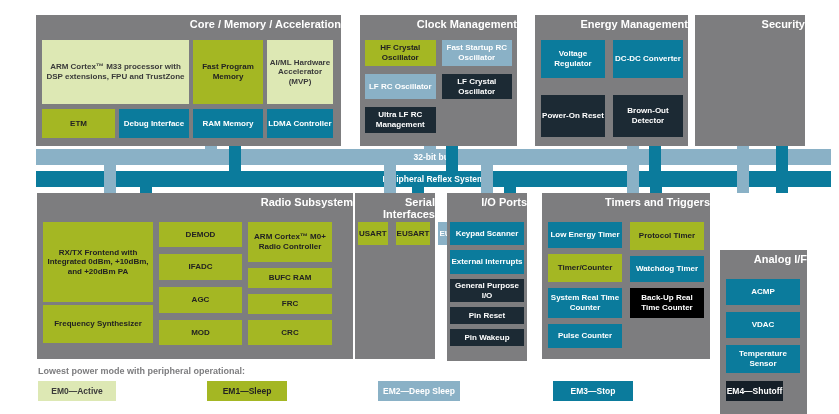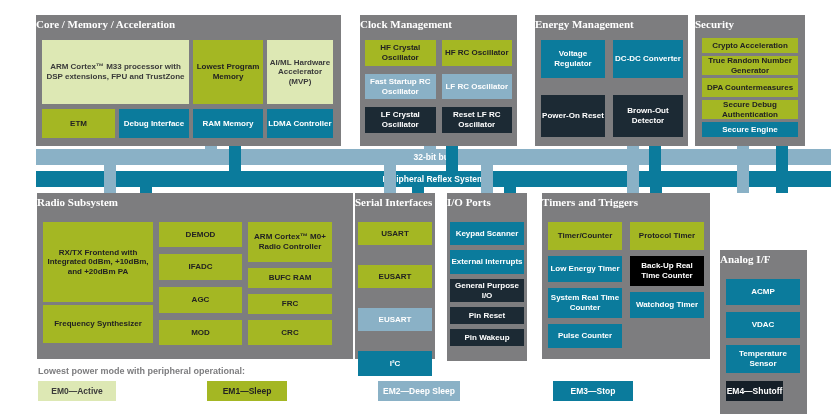--- a/index.html
+++ b/index.html
@@ -1,19 +1,19 @@
 <!DOCTYPE html>
 <html><head>
 <meta charset="utf-8">
 <style>
   html,body{margin:0;padding:0;background:#ffffff;}
   .canvas{position:relative;width:839px;height:414px;background:#ffffff;overflow:hidden;
           font-family:"Liberation Sans","DejaVu Sans",sans-serif;}
   .section{position:absolute;background:#7d7d7f;}
-  .sec-title{color:#ffffff;font-weight:700;font-size:11px;text-align:left;padding-top:4px;line-height:1.05;font-family:Liberation Serif, serif;}
+  .sec-title{color:#ffffff;font-weight:700;font-size:11px;text-align:right;padding-top:4px;line-height:1.05;}
   .body{position:absolute;}
   .cell{display:flex;align-items:center;justify-content:center;text-align:center;
         font-weight:700;font-size:8px;line-height:1.2;padding:0 1px;box-sizing:border-box;}
   .c-pale {background:#dde8b4;color:#3a3a3a;}
   .c-olive{background:#a4b723;color:#222222;}
   .c-lblue{background:#8ab1c6;color:#ffffff;}
   .c-teal {background:#0b7b9c;color:#ffffff;}
   .c-navy {background:#1c2a34;color:#ffffff;}
   .c-black{background:#000000;color:#ffffff;}
   .c-dark {background:#151f28;color:#ffffff;}
@@ -31,21 +31,21 @@
   #analog  {left:720px;top:202px;width:87px; height:166px;margin-top:48px;}
 
   #core .body  {left:6px;right:6px;top:25px;display:grid;grid-template-columns:73px 70px 70px 66px;grid-template-rows:64px 29px;gap:5px 4px;}
   #core .arm   {grid-column:1/3;}
   #clock .body {left:5px;right:5px;top:25px;display:grid;grid-template-columns:1fr 1fr;grid-template-rows:26px 25px 26px;gap:8px 6px;}
   #energy .body{left:6px;right:5px;top:25px;display:grid;grid-template-columns:64px 70px;grid-template-rows:38px 42px;gap:17px 8px;}
   #security .body{left:7px;right:7px;top:23px;display:flex;flex-direction:column;gap:3px;}
   #security .cell{flex:none;}
   #radio .body {left:6px;top:29px;display:flex;gap:6px;}
   #radio .col1{width:110px;gap:3px;} #radio .col2{width:83px;gap:7px;} #radio .col3{width:84px;gap:6px;}
-  #serial .body{left:3px;right:3px;top:29px;display:flex;flex-direction:column;gap:20px;}
+  #serial .body{left:3px;right:3px;top:29px;display:flex;gap:8px;}
   #io .body    {left:3px;right:3px;top:29px;display:flex;flex-direction:column;gap:5px;}
   #timers .body{left:6px;top:29px;display:flex;gap:8px;}
   #timers .col{width:74px;gap:6px;}
   #analog .body{left:6px;right:7px;top:29px;display:flex;flex-direction:column;gap:7px;}
 
   
   .bus{position:absolute;left:36px;width:795px;display:flex;align-items:center;justify-content:center;
        color:#ffffff;font-weight:700;font-size:8.5px;}
   #bus32{top:149px;height:16px;background:#8ab1c6;}
   #prs  {top:171px;height:16px;background:#0b7b9c;}
@@ -64,60 +64,52 @@
 </style>
 </head>
 <body>
 
 <div class="canvas">
 
   <div class="section" id="core">
     <div class="sec-title">Core / Memory / Acceleration</div>
     <div class="body">
       <div class="cell c-pale arm">ARM Cortex™ M33 processor with DSP extensions, FPU and TrustZone</div>
-      <div class="cell c-olive">Lowest Program Memory</div>
+      <div class="cell c-olive">Fast Program Memory</div>
       <div class="cell c-pale">AI/ML Hardware Accelerator (MVP)</div>
       <div class="cell c-olive">ETM</div>
       <div class="cell c-teal">Debug Interface</div>
       <div class="cell c-teal">RAM Memory</div>
       <div class="cell c-teal">LDMA Controller</div>
     </div>
   </div>
 
   <div class="section" id="clock">
     <div class="sec-title">Clock Management</div>
     <div class="body">
       <div class="cell c-olive">HF Crystal Oscillator</div>
-      <div class="cell c-olive">HF RC Oscillator</div>
       <div class="cell c-lblue">Fast Startup RC Oscillator</div>
       <div class="cell c-lblue">LF RC Oscillator</div>
       <div class="cell c-navy">LF Crystal Oscillator</div>
-      <div class="cell c-navy">Reset LF RC Oscillator</div>
+      <div class="cell c-navy">Ultra LF RC Management</div>
     </div>
   </div>
 
   <div class="section" id="energy">
     <div class="sec-title">Energy Management</div>
     <div class="body">
       <div class="cell c-teal">Voltage Regulator</div>
       <div class="cell c-teal">DC-DC Converter</div>
       <div class="cell c-navy">Power-On Reset</div>
       <div class="cell c-navy">Brown-Out Detector</div>
     </div>
   </div>
 
   <div class="section" id="security">
     <div class="sec-title">Security</div>
-    <div class="body">
-      <div class="cell c-olive" style="height:15px">Crypto Acceleration</div>
-      <div class="cell c-olive" style="height:19px">True Random Number Generator</div>
-      <div class="cell c-olive" style="height:19px">DPA Countermeasures</div>
-      <div class="cell c-olive" style="height:19px">Secure Debug Authentication</div>
-      <div class="cell c-teal" style="height:15px">Secure Engine</div>
-    </div>
   </div>
 
   <div class="bus" id="bus32">
     <span>32-bit bus</span>
   </div>
   <div class="bus" id="prs">
     <span>Peripheral Reflex System</span>
   </div>
 
   <div class="stub l top-l" style="left:205px"></div>
@@ -180,29 +172,29 @@
       <div class="cell c-navy" style="height:23px">General Purpose I/O</div>
       <div class="cell c-navy" style="height:17px">Pin Reset</div>
       <div class="cell c-navy" style="height:17px">Pin Wakeup</div>
     </div>
   </div>
 
   <div class="section" id="timers">
     <div class="sec-title">Timers and Triggers</div>
     <div class="body">
       <div class="col">
+        <div class="cell c-teal" style="height:26px">Low Energy Timer</div>
         <div class="cell c-olive" style="height:28px">Timer/Counter</div>
-        <div class="cell c-teal" style="height:26px">Low Energy Timer</div>
         <div class="cell c-teal" style="height:30px">System Real Time Counter</div>
         <div class="cell c-teal" style="height:24px">Pulse Counter</div>
       </div>
       <div class="col">
         <div class="cell c-olive" style="height:28px">Protocol Timer</div>
+        <div class="cell c-teal" style="height:26px">Watchdog Timer</div>
         <div class="cell c-black" style="height:30px">Back-Up Real Time Counter</div>
-        <div class="cell c-teal" style="height:26px">Watchdog Timer</div>
       </div>
     </div>
   </div>
 
   <div class="section" id="analog">
     <div class="sec-title">Analog I/F</div>
     <div class="body">
       <div class="cell c-teal" style="height:26px">ACMP</div>
       <div class="cell c-teal" style="height:26px">VDAC</div>
       <div class="cell c-teal" style="height:28px">Temperature Sensor</div>

